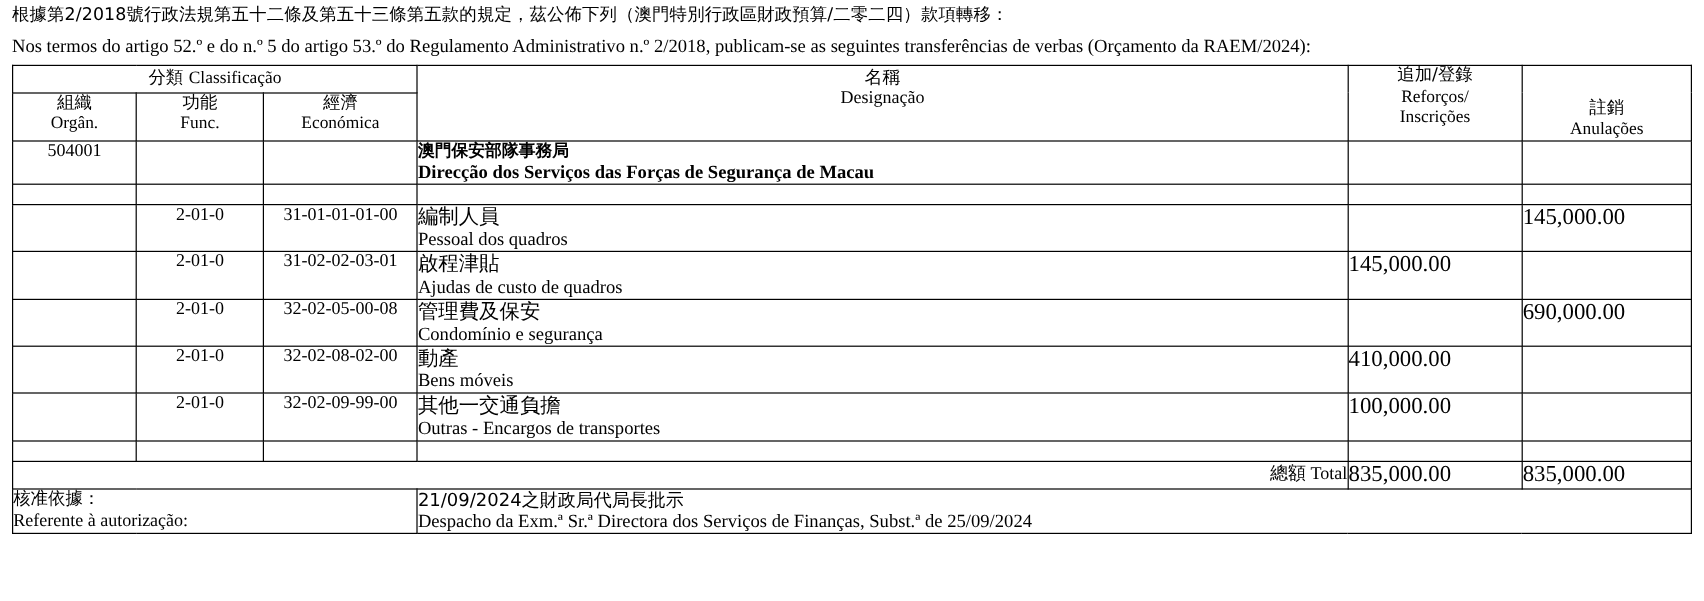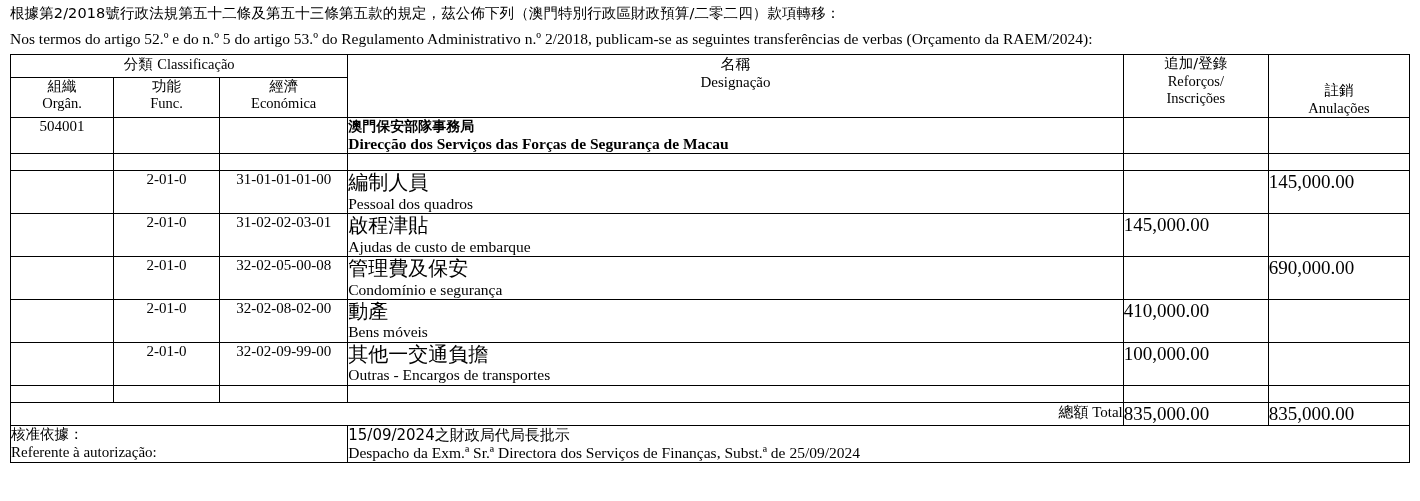--- a/index.html
+++ b/index.html
@@ -119,21 +119,21 @@
     padding-top: 5px;
   }
   .desc {
     padding-left: 8px;
     line-height: 1.18;
     padding-top: 3px;
     padding-bottom: 3px;
   }
   .desc .zh {
     font-family: "DejaVu Sans", sans-serif;
-    font-size: 20px;
+    font-size: 17px;
   }
   .desc .pt {
     font-family: "Liberation Serif", serif;
     font-size: 15.5px;
   }
   .desc.title .zh {
     font-weight: bold;
     font-size: 14px;
   }
   .desc.title .pt {
@@ -288,21 +288,21 @@
       <td class="amount"></td>
       <td class="amount">145,000.00</td>
     </tr>
 
     <tr class="body-row">
       <td class="org-code"></td>
       <td class="code">2-01-0</td>
       <td class="code">31-02-02-03-01</td>
       <td class="desc">
         <div class="zh">啟程津貼</div>
-        <div class="pt">Ajudas de custo de embarque</div>
+        <div class="pt">Ajudas de custo de quadros</div>
       </td>
       <td class="amount">145,000.00</td>
       <td class="amount"></td>
     </tr>
 
     <tr class="body-row">
       <td class="org-code"></td>
       <td class="code">2-01-0</td>
       <td class="code">32-02-05-00-08</td>
       <td class="desc">
@@ -354,20 +354,20 @@
       <td class="amount">835,000.00</td>
       <td class="amount">835,000.00</td>
     </tr>
 
     <tr class="foot-row">
       <td colspan="3" class="foot-label">
         <div class="zh">核准依據：</div>
         <div class="pt">Referente à autorização:</div>
       </td>
       <td colspan="3" class="foot-val">
-        <div class="zh">15/09/2024之財政局代局長批示</div>
+        <div class="zh">21/09/2024之財政局代局長批示</div>
         <div class="pt">Despacho da Exm.ª Sr.ª Directora dos Serviços de Finanças, Subst.ª de 25/09/2024</div>
       </td>
     </tr>
 
   </tbody>
     </table>
 </div>
 
 </body></html>

